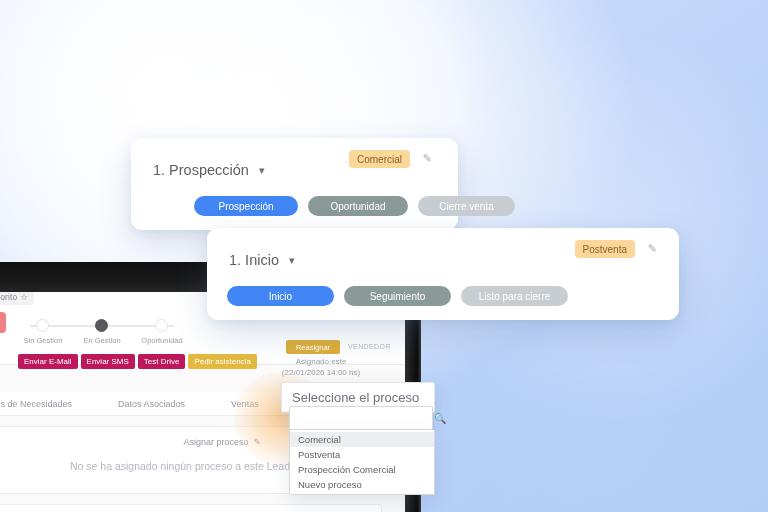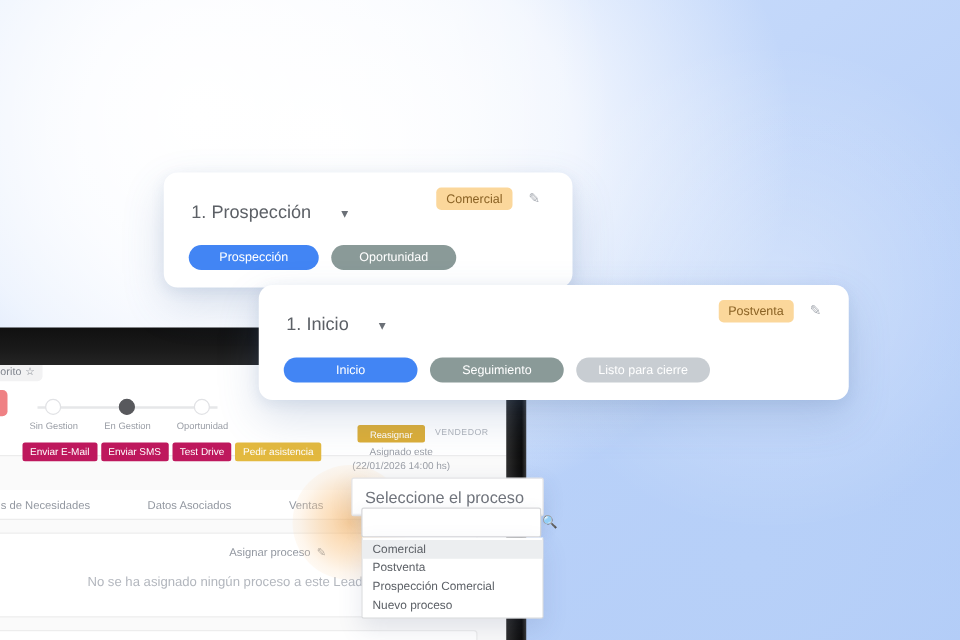--- a/index.html
+++ b/index.html
@@ -298,21 +298,21 @@
     left: 207px; top: 228px;
     width: 472px; height: 92px;
   }
   .card-title {
     position: absolute;
     left: 22px; top: 24px;
     font-size: 14.5px;
     color: #5c6066;
     display: flex;
     align-items: center;
-    gap: 24px;
+    gap: 10px;
     white-space: nowrap;
   }
   .card-chevron {
     font-size: 11px;
     color: #6b7077;
   }
   .card-badge {
     position: absolute;
     top: 12px;
     height: 18px;
@@ -446,22 +446,23 @@
 </div>
 
 <div class="float-card" id="card-prospeccion">
   <div class="card-title">
     <span>1. Prospección</span>
     <span class="card-chevron">▾</span>
   </div>
   <div class="card-badge" style="right:48px;">Comercial</div>
   <span class="card-badge-pencil" style="right:26px;">✎</span>
   <div class="pill-row">
-    <div class="pill blue" style="width:104px;">Prospección</div>
+    <div class="pill blue" style="width:104px;margin-left:43px;">Prospección</div>
     <div class="pill sage" style="width:100px;">Oportunidad</div>
+    <div class="pill gray" style="width:97px;">Cierre venta</div>
   </div>
 </div>
 
 <div class="float-card" id="card-inicio">
   <div class="card-title">
     <span>1. Inicio</span>
     <span class="card-chevron">▾</span>
   </div>
   <div class="card-badge" style="right:44px;">Postventa</div>
   <span class="card-badge-pencil" style="right:22px;">✎</span>

